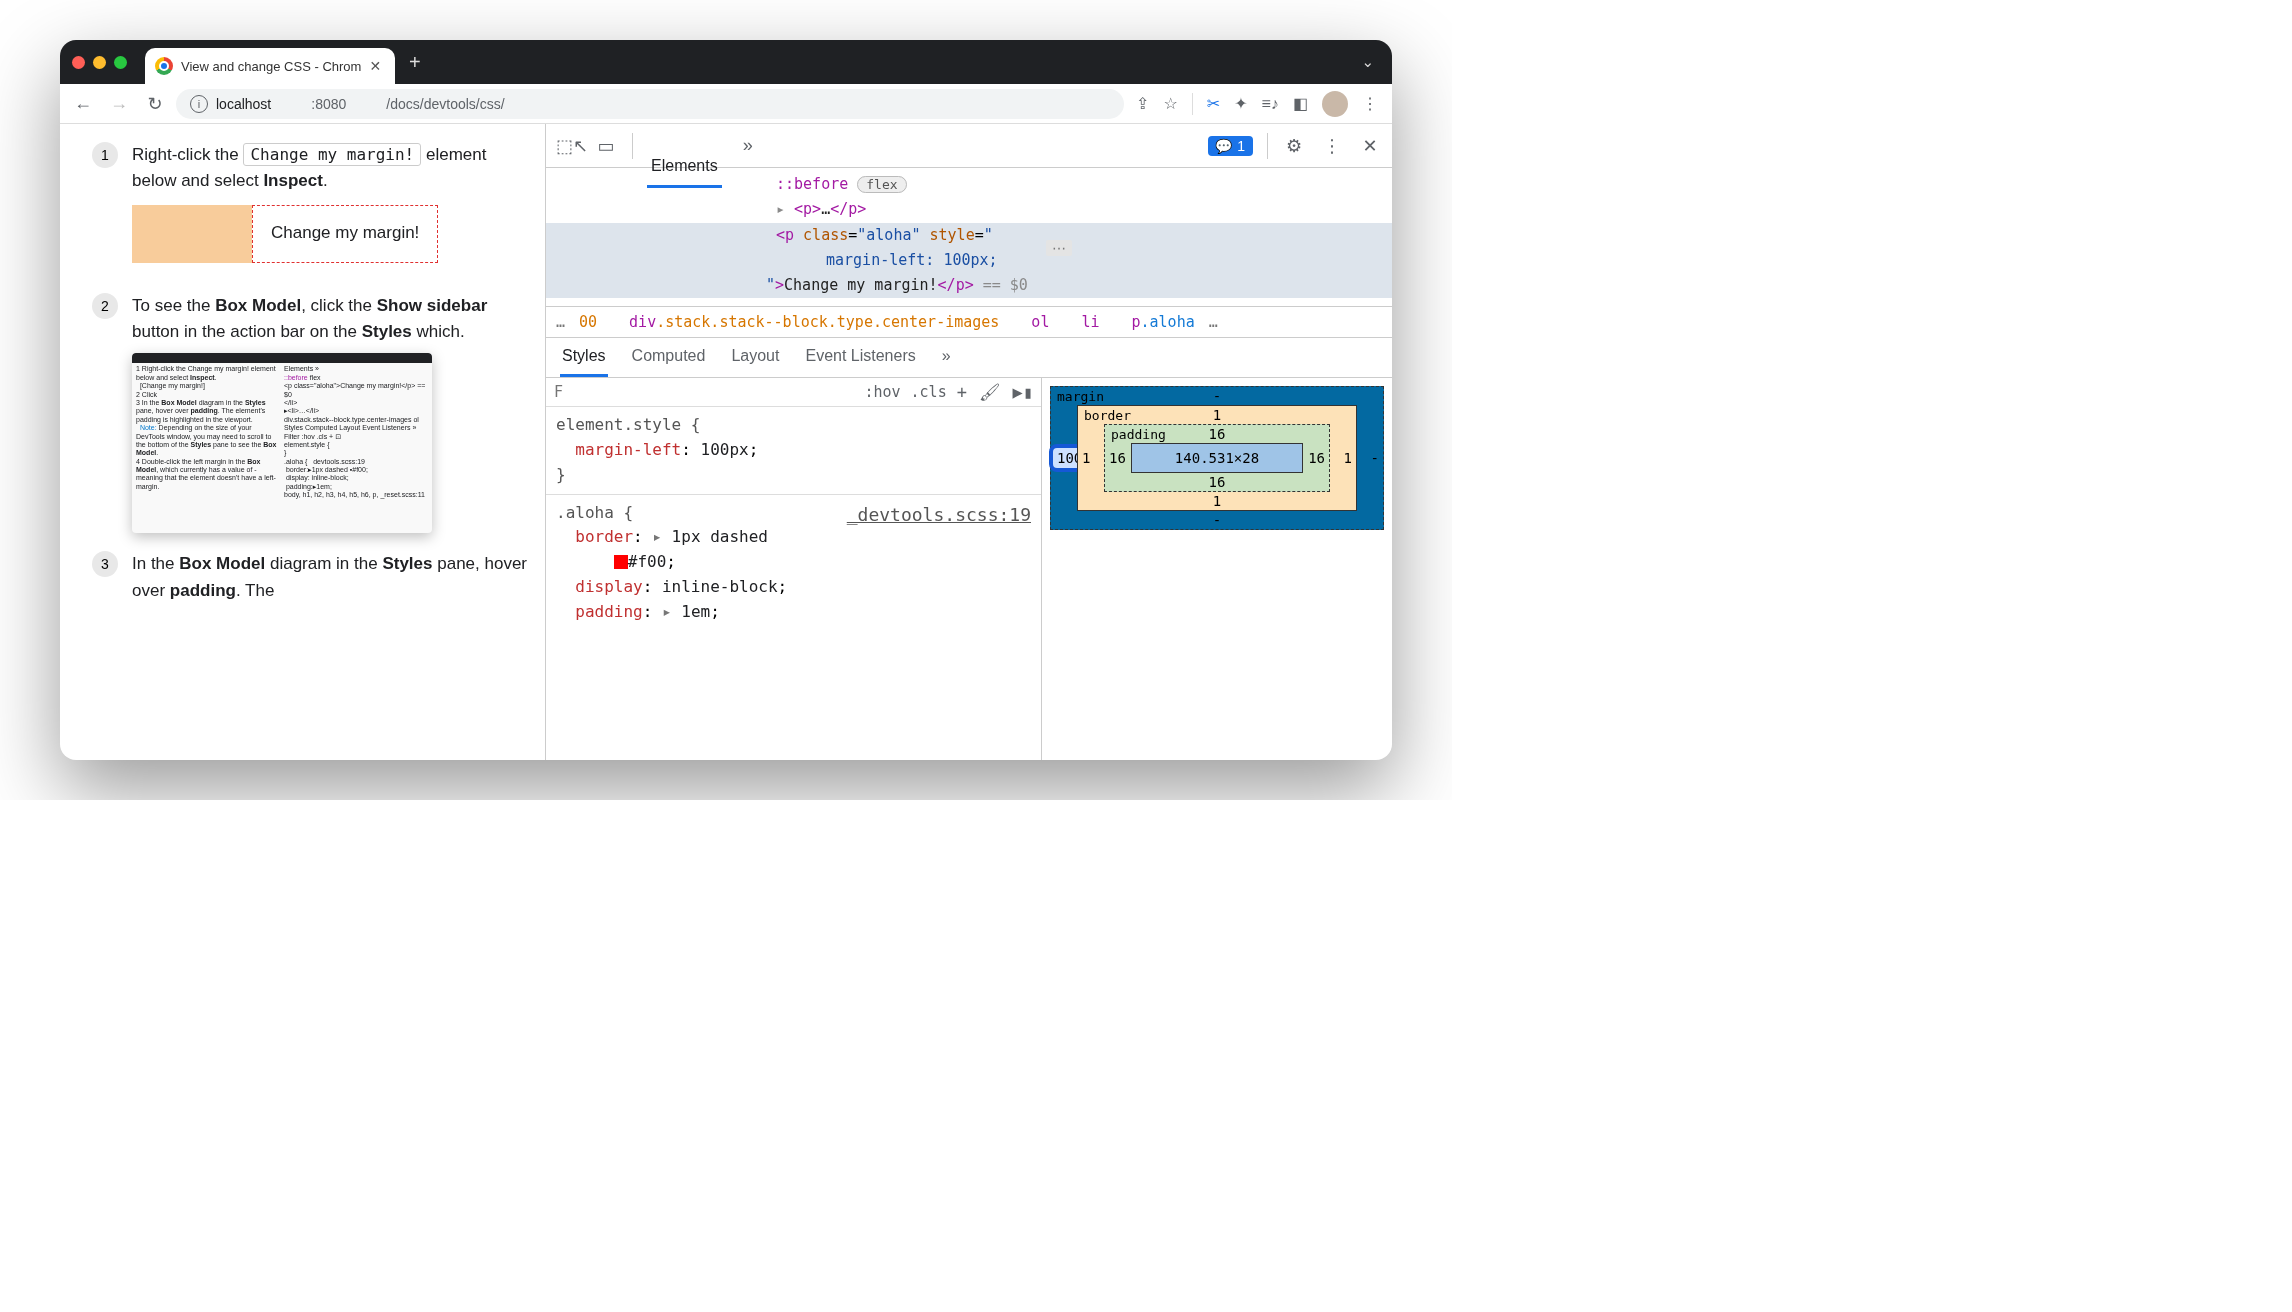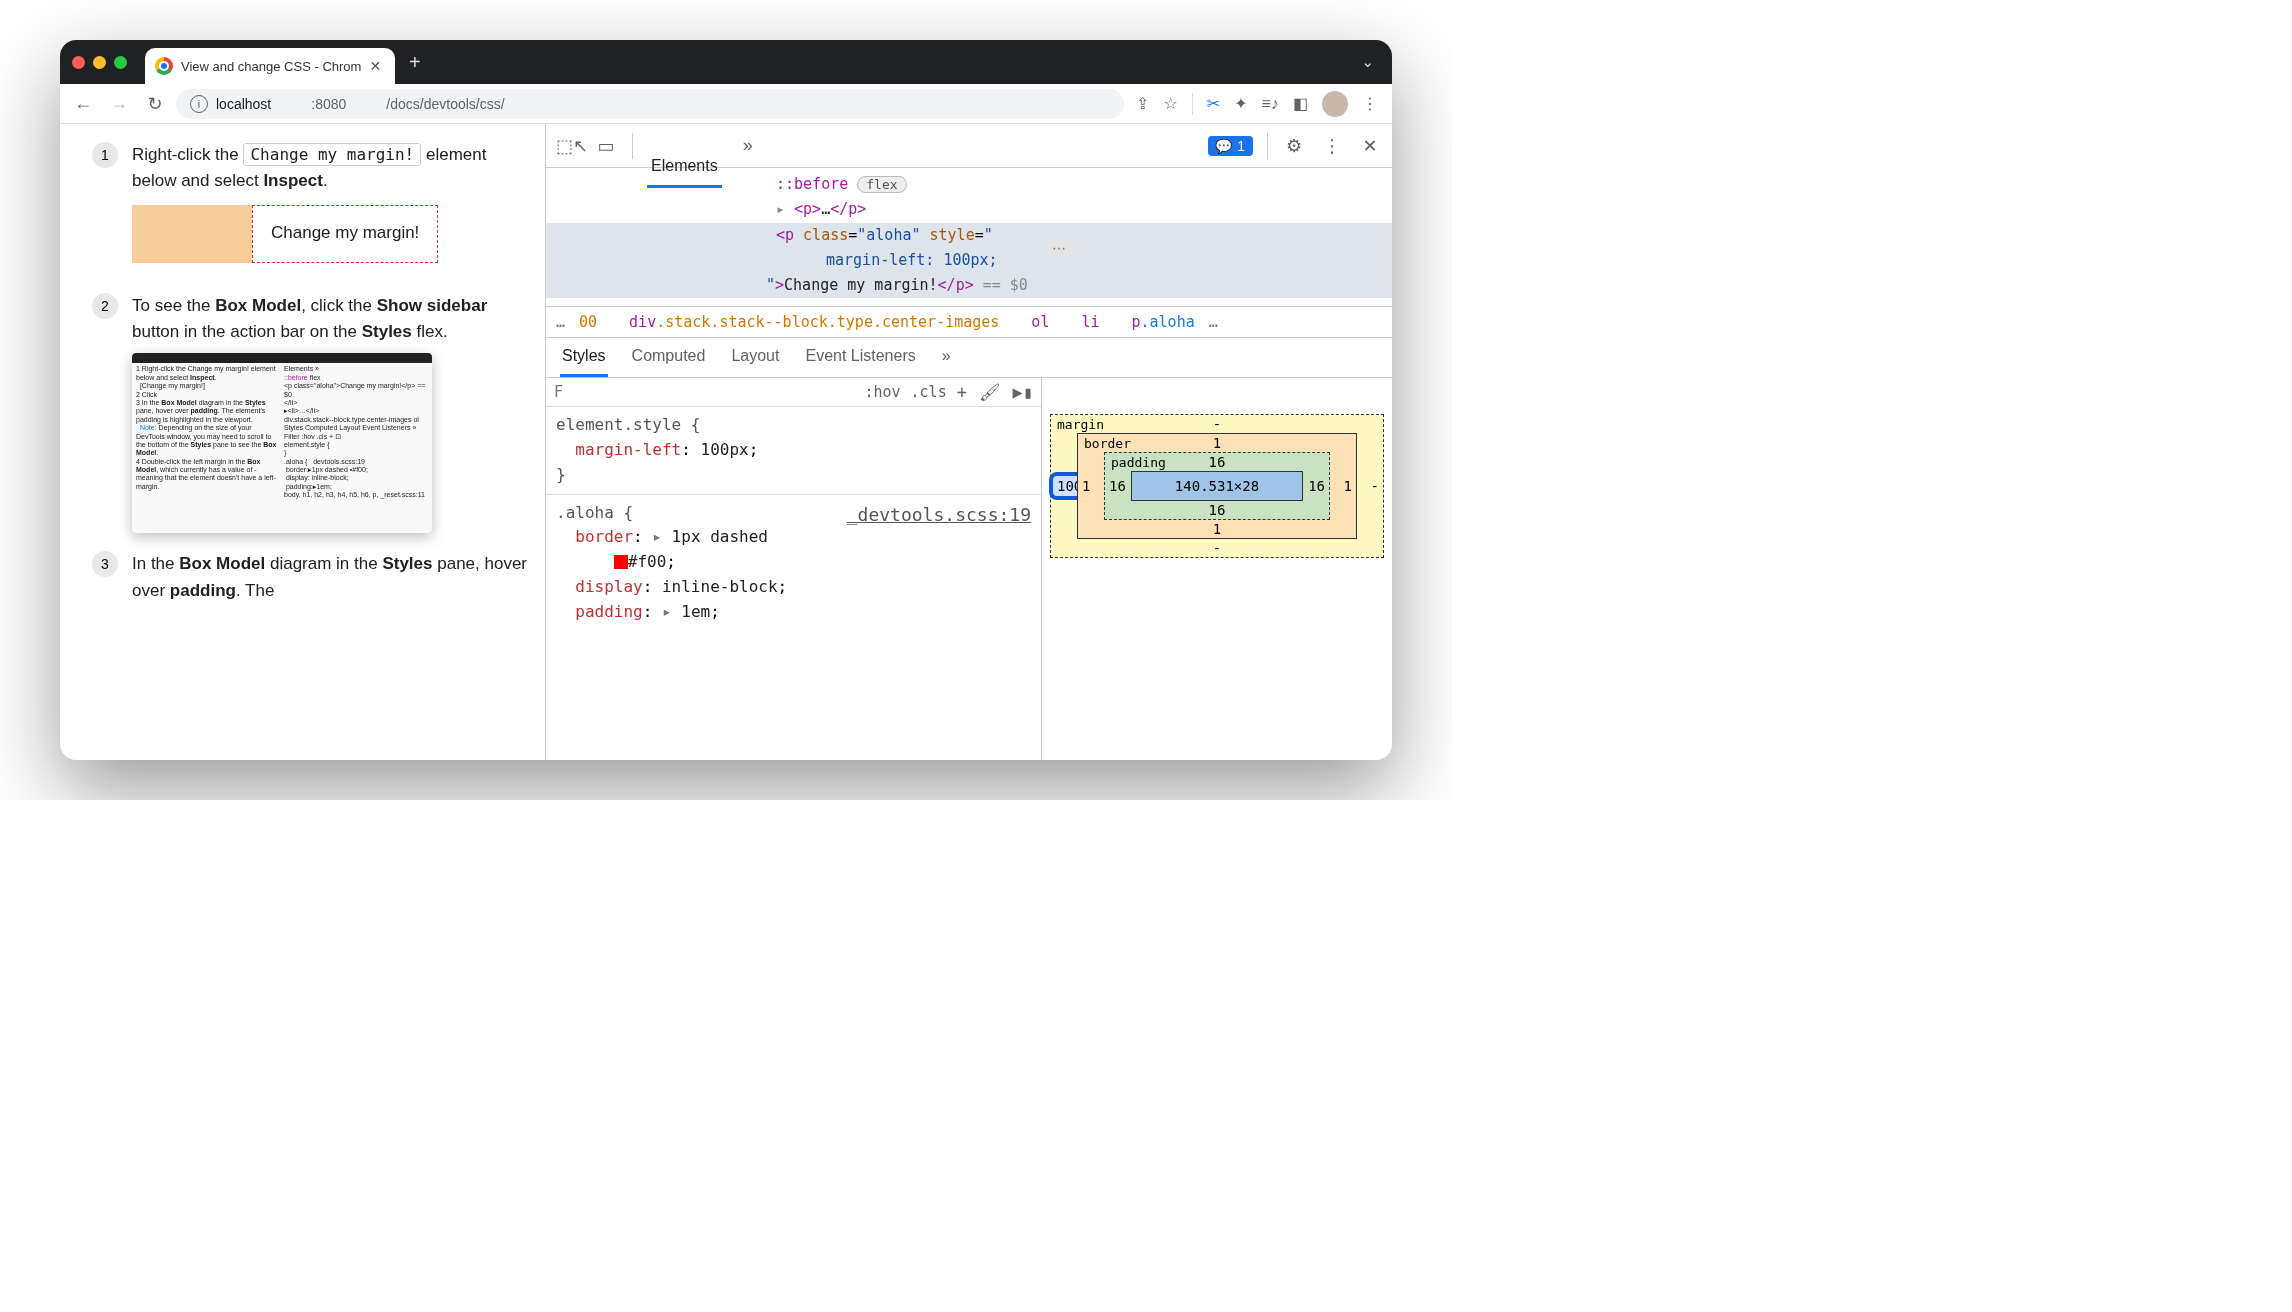--- a/index.html
+++ b/index.html
@@ -197,21 +197,21 @@
 .val{color:#202124;}
 .src{float:right; color:#555; text-decoration:underline; font-size:18px;}
 .swatch{display:inline-block;width:14px;height:14px;background:#f00;vertical-align:-2px;}
 .tri{color:#777;}
 
 .boxmodel-pane { width:350px; padding:8px; }
 .bm-layer {
   position:relative; padding:18px 26px; text-align:center;
   font-family: ui-monospace, Menlo, monospace; font-size:14px;
 }
-.bm-margin { border:1.5px dashed #333; background:#fef9c3;margin-top:28px; }
+.bm-margin { border:1.5px dashed #333; background:#0369a1; }
 .bm-border { border:1.5px solid #333; background:#fde2b8; }
 .bm-padding { border:1.5px dashed #333; background:#c9e2c1; }
 .bm-content { border:1.5px solid #333; background:#9fc4e7; padding:6px 12px;}
 .bm-label { position:absolute; top:2px; left:6px; font-size:13px; }
 .bm-top,.bm-bot { position:absolute; left:50%; transform:translateX(-50%); }
 .bm-top{top:1px;} .bm-bot{bottom:1px;}
 .bm-left,.bm-right { position:absolute; top:50%; transform:translateY(-50%);}
 .bm-left{left:4px;} .bm-right{right:4px;}
 .bm-highlight {
   position:absolute; border:4px solid #1558d6; border-radius:8px;
@@ -274,21 +274,21 @@
           <div class="demo-row">
             <div class="demo-margin"></div>
             <div class="demo-el">Change my margin!</div>
           </div>
         </div>
       </div>
 
       <div class="step">
         <div class="step-num">2</div>
         <div class="step-body">
-          <span>To see the </span><b>Box Model</b><span>, click the </span><b>Show sidebar</b><span> button in the action bar on the </span><b>Styles</b><span> flex.</span>
+          <span>To see the </span><b>Box Model</b><span>, click the </span><b>Show sidebar</b><span> button in the action bar on the </span><b>Styles</b><span> which.</span>
           <div class="thumb">
             <div class="thumb-bar"></div>
             <div style="display:flex;gap:4px;">
               <div style="flex:1;line-height:1.2;">
                 1 Right-click the Change my margin! element below and select <b>Inspect</b>.<br>
                 &nbsp;&nbsp;[Change my margin!]<br>
                 2 Click<br>
                 3 In the <b>Box Model</b> diagram in the <b>Styles</b> pane, hover over <b>padding</b>. The element's padding is highlighted in the viewport.<br>
                 &nbsp;&nbsp;<span style="color:#07c;">Note:</span> Depending on the size of your DevTools window, you may need to scroll to the bottom of the <b>Styles</b> pane to see the <b>Box Model</b>.<br>
                 4 Double-click the left margin in the <b>Box Model</b>, which currently has a value of - meaning that the element doesn't have a left-margin.

